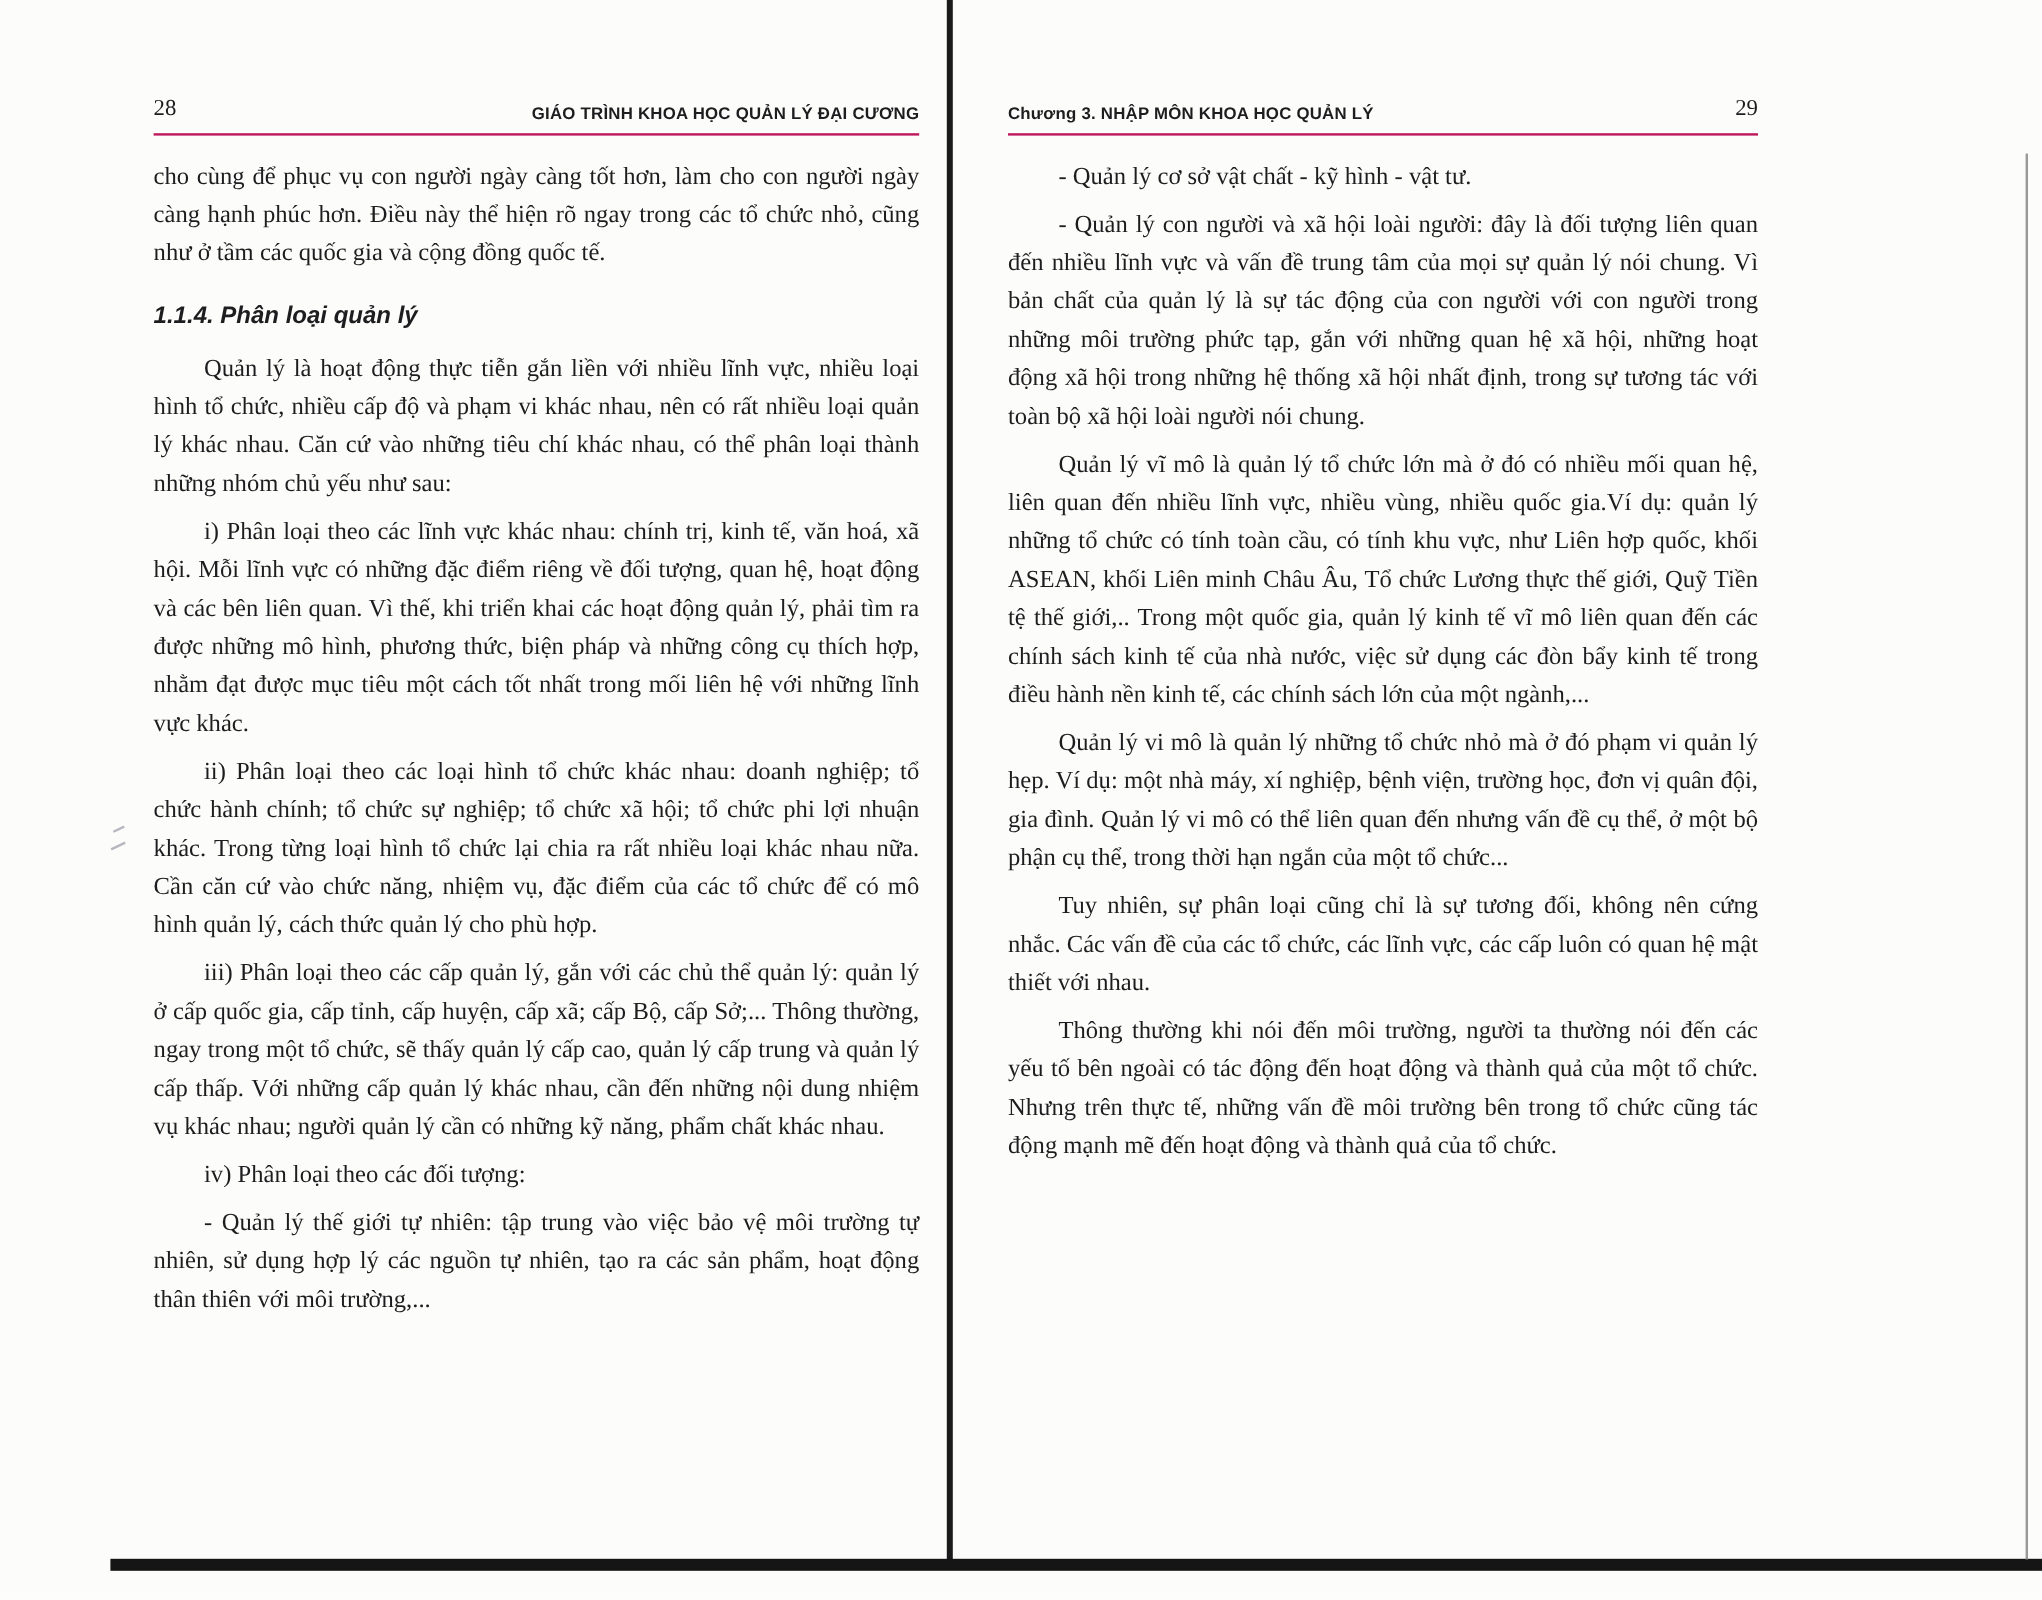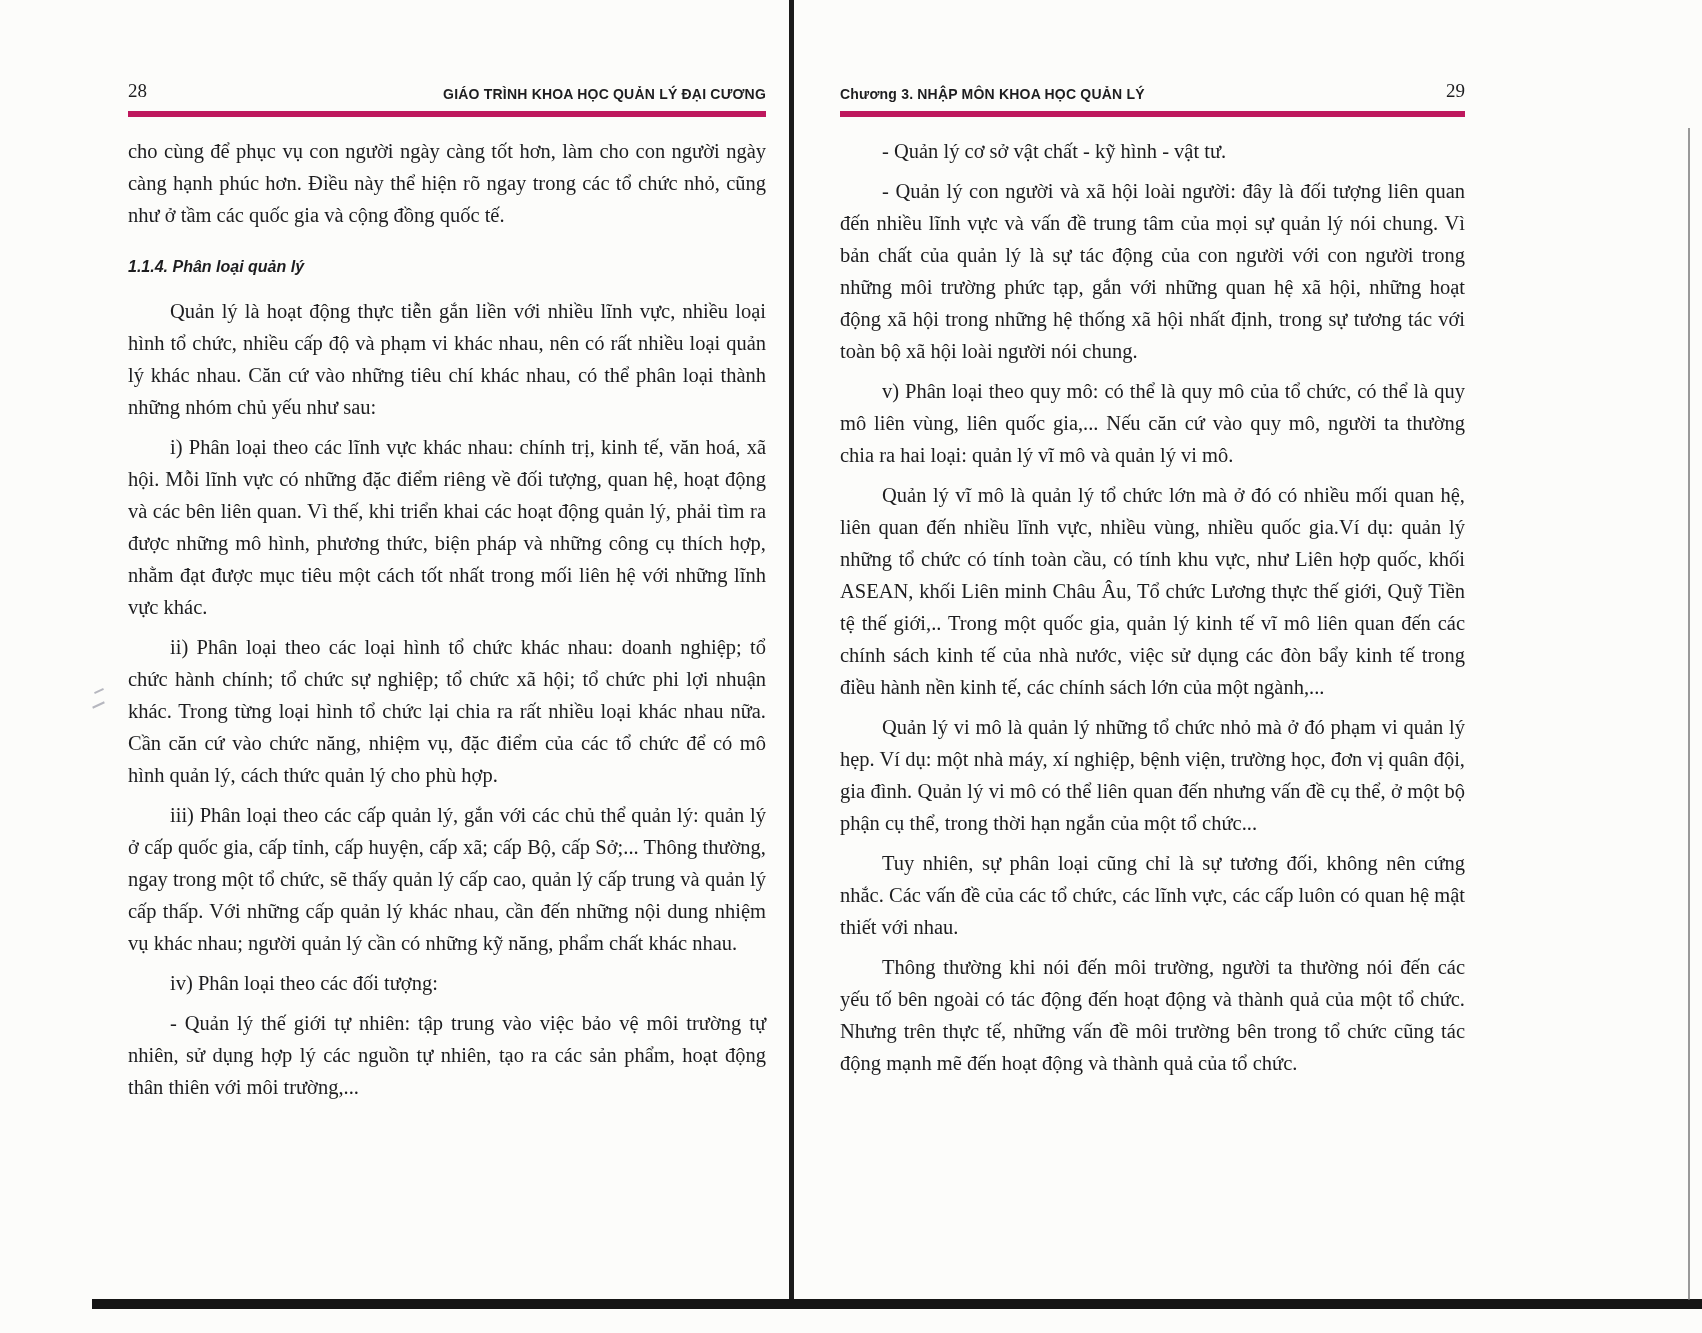--- a/index.html
+++ b/index.html
@@ -10,21 +10,21 @@
     overflow:hidden;
     font-family:"Liberation Serif","DejaVu Serif",serif;
     color:#1d1d1f;
   }
   .page { position:absolute; top:80px; }
   .page--left  { left:128px; width:638px; }
   .page--right { left:840px; width:625px; }
 
   .running-head {
     display:flex; justify-content:space-between; align-items:flex-end;
-    border-bottom:6px solid #be185d;
+    border-bottom:2px solid #be185d;
     padding-bottom:9px;
   }
   .page-number {
     font-size:19px; font-weight:400;
     font-family:"Liberation Serif","DejaVu Serif",serif;
   }
   .running-title {
     font-family:"Liberation Sans","DejaVu Sans",sans-serif;
     font-size:14px; font-weight:700; letter-spacing:.2px;
     white-space:nowrap;
@@ -33,21 +33,21 @@
   .page-body {
     margin-top:18px;
     font-size:20.5px;
     line-height:32px;
     text-align:justify;
   }
   p.para { margin:8px 0; }
   p.para.indent { text-indent:42px; }
   p.sec-heading {
     font-family:"Liberation Sans","DejaVu Sans",sans-serif;
-    font-weight:700; font-size:16px;
+    font-weight:700; font-size:20px;
     margin:20px 0 12px 0;
     text-align:left;
   }
   p.sec-heading.italic { font-style:italic; }
 
   
   .gutter-line {
     position:absolute; left:789px; top:0;
     width:5px; height:1302px; background:#1b1b1b;
   }
@@ -89,21 +89,20 @@
   </div>
 
   <div class="page page--right">
     <div class="running-head">
       <span class="running-title">Chương 3. NHẬP MÔN KHOA HỌC QUẢN LÝ</span>
       <span class="page-number">29</span>
     </div>
     <div class="page-body">
         <p class="para indent">- Quản lý cơ sở vật chất - kỹ hình - vật tư.</p>
         <p class="para indent">- Quản lý con người và xã hội loài người: đây là đối tượng liên quan đến nhiều lĩnh vực và vấn đề trung tâm của mọi sự quản lý nói chung. Vì bản chất của quản lý là sự tác động của con người với con người trong những môi trường phức tạp, gắn với những quan hệ xã hội, những hoạt động xã hội trong những hệ thống xã hội nhất định, trong sự tương tác với toàn bộ xã hội loài người nói chung.</p>
-        <p class="para indent">v) Phân loại theo quy mô: có thể là quy mô của tổ chức, có thể là quy mô liên vùng, liên quốc gia,... Nếu căn cứ vào quy mô, người ta thường chia ra hai loại: quản lý vĩ mô và quản lý vi mô.</p>
         <p class="para indent">Quản lý vĩ mô là quản lý tổ chức lớn mà ở đó có nhiều mối quan hệ, liên quan đến nhiều lĩnh vực, nhiều vùng, nhiều quốc gia.Ví dụ: quản lý những tổ chức có tính toàn cầu, có tính khu vực, như Liên hợp quốc, khối ASEAN, khối Liên minh Châu Âu, Tổ chức Lương thực thế giới, Quỹ Tiền tệ thế giới,.. Trong một quốc gia, quản lý kinh tế vĩ mô liên quan đến các chính sách kinh tế của nhà nước, việc sử dụng các đòn bẩy kinh tế trong điều hành nền kinh tế, các chính sách lớn của một ngành,...</p>
         <p class="para indent">Quản lý vi mô là quản lý những tổ chức nhỏ mà ở đó phạm vi quản lý hẹp. Ví dụ: một nhà máy, xí nghiệp, bệnh viện, trường học, đơn vị quân đội, gia đình. Quản lý vi mô có thể liên quan đến nhưng vấn đề cụ thể, ở một bộ phận cụ thể, trong thời hạn ngắn của một tổ chức...</p>
         <p class="para indent">Tuy nhiên, sự phân loại cũng chỉ là sự tương đối, không nên cứng nhắc. Các vấn đề của các tổ chức, các lĩnh vực, các cấp luôn có quan hệ mật thiết với nhau.</p>
         <p class="para indent">Thông thường khi nói đến môi trường, người ta thường nói đến các yếu tố bên ngoài có tác động đến hoạt động và thành quả của một tổ chức. Nhưng trên thực tế, những vấn đề môi trường bên trong tổ chức cũng tác động mạnh mẽ đến hoạt động và thành quả của tổ chức.</p>
       </div>
   </div>
 
   <div class="gutter-line"></div>
   <div class="bottom-bar"></div>
   <div class="right-edge-line"></div>

